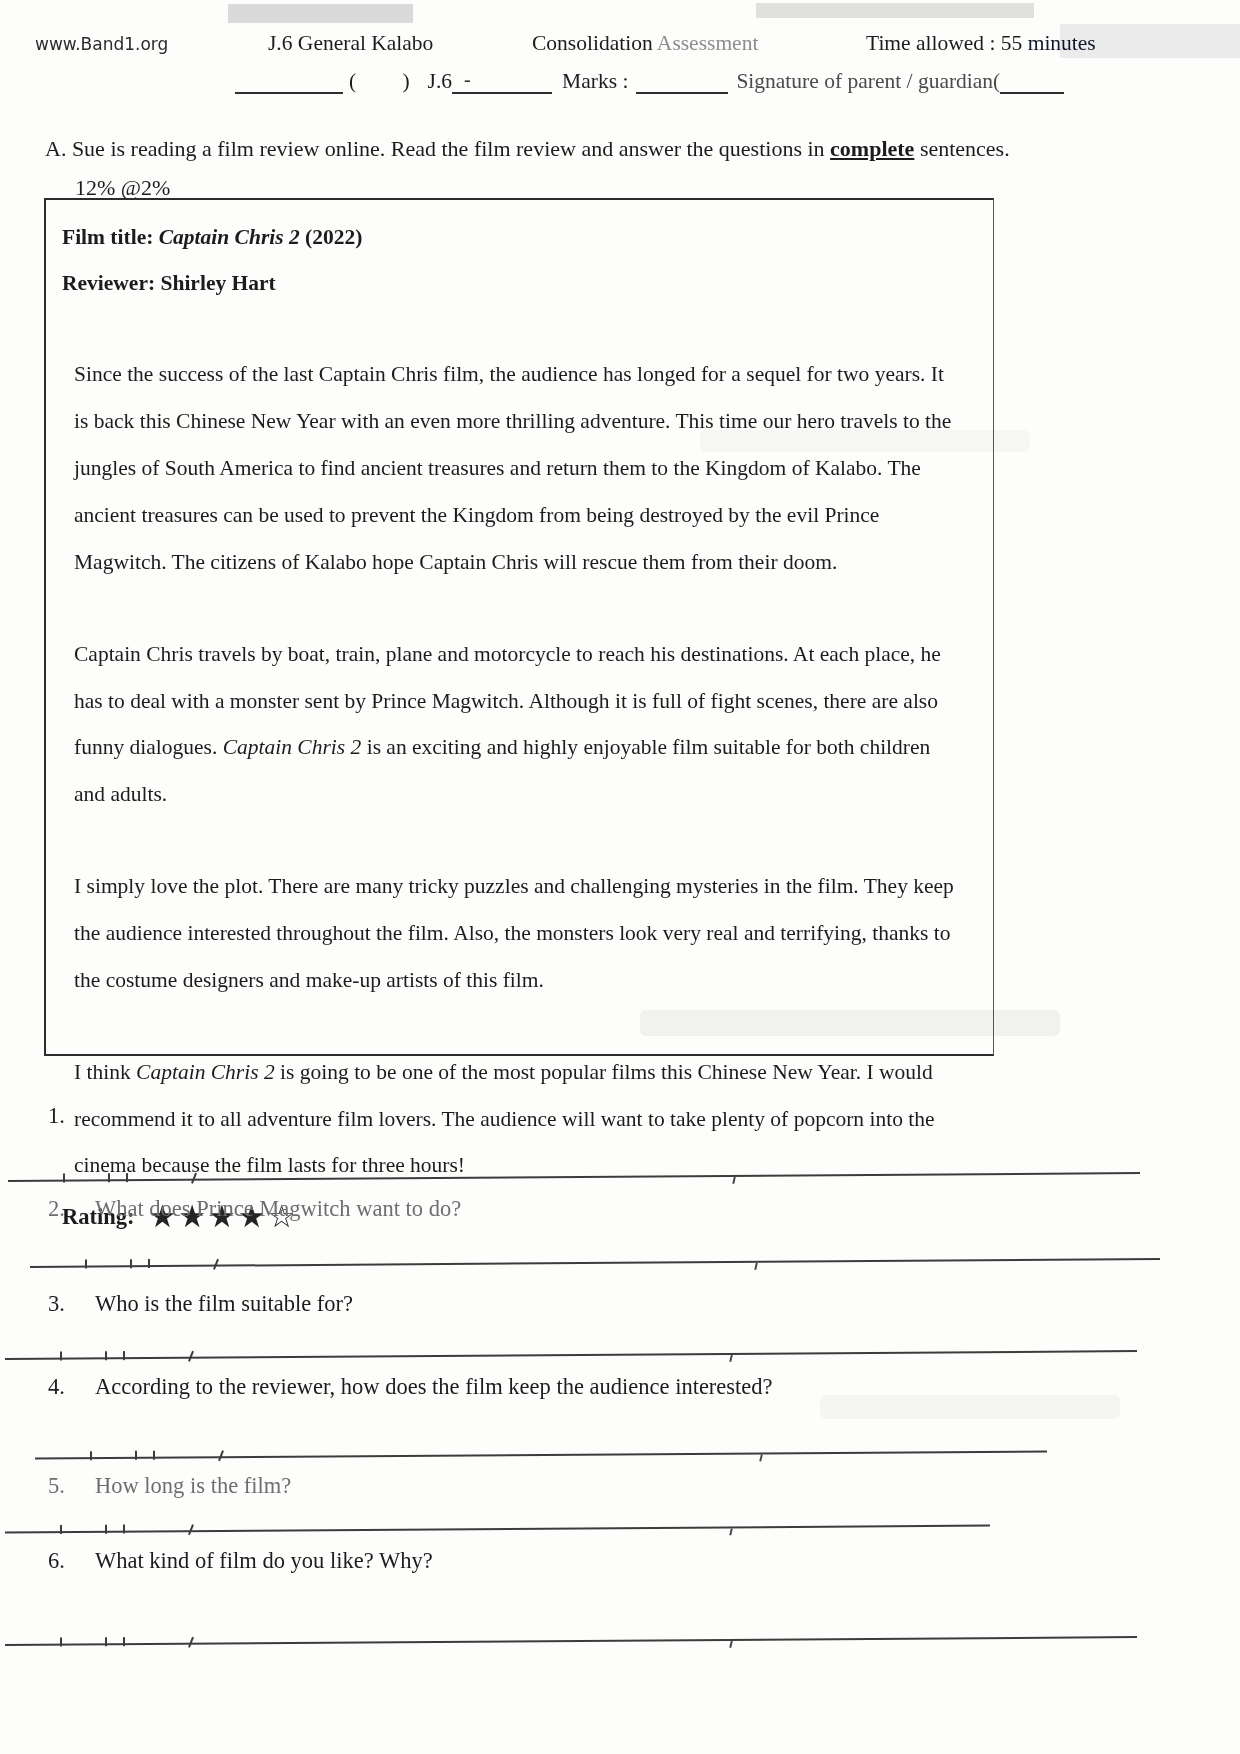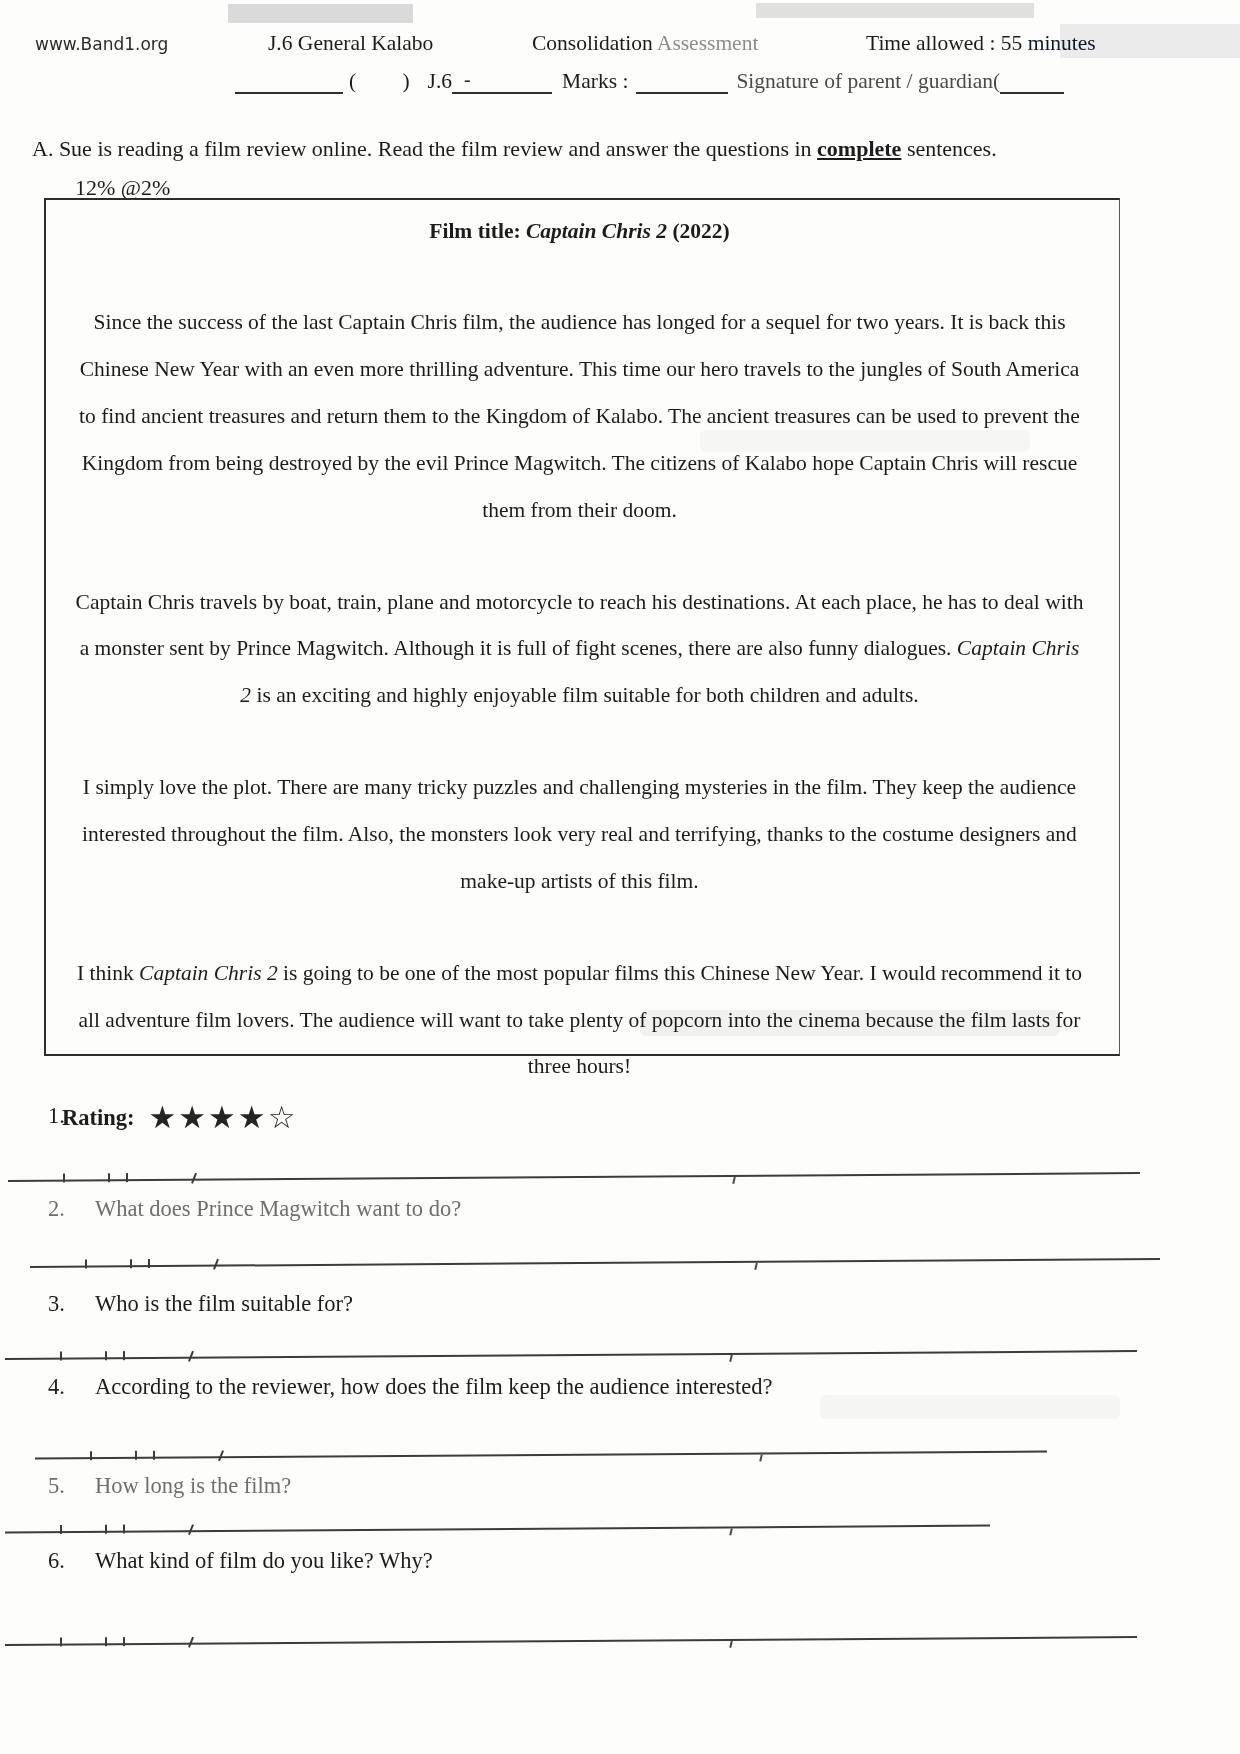--- a/index.html
+++ b/index.html
@@ -35,31 +35,30 @@
   .blank{display:inline-block;border-bottom:2px solid #2f2f2f;height:24px;vertical-align:bottom;}
   .blank.name{width:108px;margin-right:6px;}
   .parens{letter-spacing:2px;margin-right:16px;}
   .blank.classnum{width:88px;margin-right:10px;text-align:left;padding-left:12px;font-size:20px;color:#2f2f2f;}
   .marks{margin-right:8px;}
   .blank.marks-b{width:92px;margin-right:8px;}
   .sig{color:#4a4a4a;}
   .blank.sig-b{width:64px;}
 
   
-  .instruction{position:absolute;left:32px;top:136px;width:1160px;font-size:22px;}
+  .instruction{position:absolute;left:45px;top:136px;width:1160px;font-size:22px;}
   .instruction b u{text-decoration:underline;}
   .marks-note{position:absolute;left:75px;top:175px;font-size:22px;}
 
   
   .review-box{
-    position:absolute;left:44px;top:198px;width:1076px;height:858px;
+    position:absolute;left:44px;top:198px;width:950px;height:858px;
     border:2px solid #2c2c2c;border-right:1px solid #555;
-    box-sizing:border-box;padding:8px 22px 0 16px;
+    box-sizing:border-box;padding:14px 22px 0 16px;
     background:transparent;
-    text-align:center;
   }
   .film-line,.reviewer-line{font-weight:bold;font-size:21.5px;line-height:2.15;}
   .review-box p{font-size:21.5px;line-height:2.18;margin:12px;}
   .p-first{margin-top:16px !important;}
   .p-gap{margin-top:45px !important;}
   .ital{font-style:italic;}
   .rating-row{margin-top:6px;display:flex;align-items:center;}
   .rating-label{font-weight:bold;font-size:22.5px;margin-right:14px;}
   .stars{font-size:31px;letter-spacing:2px;color:#242424;line-height:1;}
 
@@ -102,20 +101,21 @@
     <span class="blank marks-b"></span>
     <span class="sig">Signature of parent / guardian(</span>
     <span class="blank sig-b"></span>
   </div>
 
   <div class="instruction"><span>A. Sue is reading a film review online. Read the film review and answer the questions in </span><b><u>complete</u></b><span> sentences.</span></div>
   <div class="marks-note">12% @2%</div>
 
   <div class="review-box">
     <div class="film-line"><span>Film title:</span> <span class="ital">Captain Chris 2</span> <span>(2022)</span></div>
+    <div class="reviewer-line"><span>Reviewer:</span> <span>Shirley Hart</span></div>
 
     <p class="p-first p-gap">Since the success of the last Captain Chris film, the audience has longed for a sequel for two years. It is back this Chinese New Year with an even more thrilling adventure. This time our hero travels to the jungles of South America to find ancient treasures and return them to the Kingdom of Kalabo. The ancient treasures can be used to prevent the Kingdom from being destroyed by the evil Prince Magwitch. The citizens of Kalabo hope Captain Chris will rescue them from their doom.</p>
 
     <p class="p-gap"><span>Captain Chris travels by boat, train, plane and motorcycle to reach his destinations. At each place, he has to deal with a monster sent by Prince Magwitch. Although it is full of fight scenes, there are also funny dialogues. </span><span class="ital">Captain Chris 2</span><span> is an exciting and highly enjoyable film suitable for both children and adults.</span></p>
 
     <p class="p-gap">I simply love the plot. There are many tricky puzzles and challenging mysteries in the film. They keep the audience interested throughout the film. Also, the monsters look very real and terrifying, thanks to the costume designers and make-up artists of this film.</p>
 
     <p class="p-gap"><span>I think </span><span class="ital">Captain Chris 2</span><span> is going to be one of the most popular films this Chinese New Year. I would recommend it to all adventure film lovers. The audience will want to take plenty of popcorn into the cinema because the film lasts for three hours!</span></p>
 
     <div class="rating-row">

